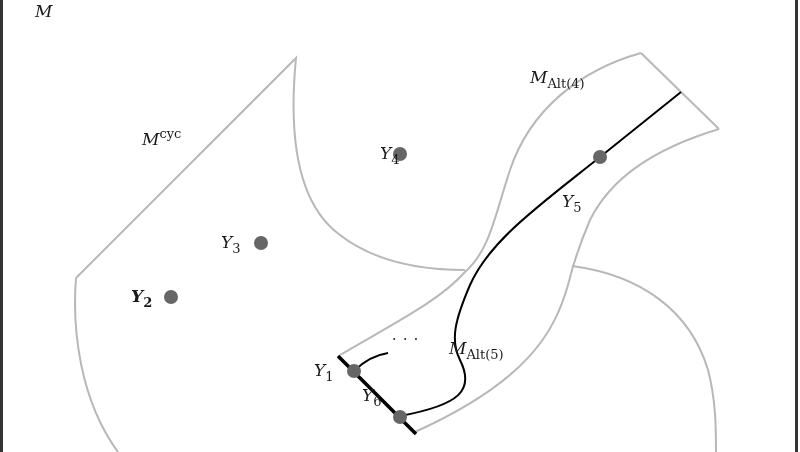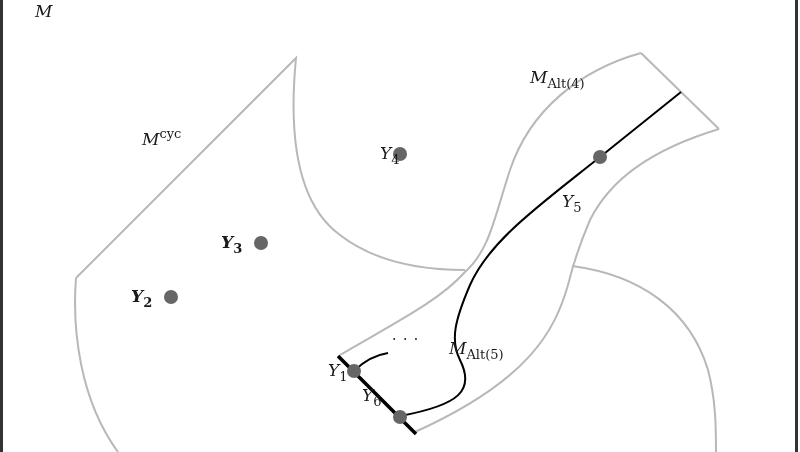--- a/index.html
+++ b/index.html
@@ -57,27 +57,27 @@
   </div>
 
   <div class="lbl" style="left:530px; top:25px;margin-top:44px;">
     <span class="it">M</span><sub class="rm">Alt(4)</sub>
   </div>
 
   <div class="lbl" style="left:449px; top:340px;">
     <span class="it">M</span><sub class="rm">Alt(5)</sub>
   </div>
 
-  <div class="lbl" style="left:328px; top:362px;">
+  <div class="lbl" style="left:314px; top:362px;">
     <span class="it">Y</span><sub>1</sub>
   </div>
   <div class="lbl" style="left:131px; top:288px;font-weight:bold;">
     <span class="it">Y</span><sub>2</sub>
   </div>
-  <div class="lbl" style="left:221px; top:234px;font-weight:bold;">
+  <div class="lbl" style="left:221px; top:234px;">
     <span class="it">Y</span><sub>3</sub>
   </div>
   <div class="lbl" style="left:380px; top:145px;">
     <span class="it">Y</span><sub>4</sub>
   </div>
   <div class="lbl" style="left:562px; top:149px;margin-top:44px;">
     <span class="it">Y</span><sub>5</sub>
   </div>
   <div class="lbl" style="left:362px; top:387px;">
     <span class="it">Y</span><sub>6</sub>

